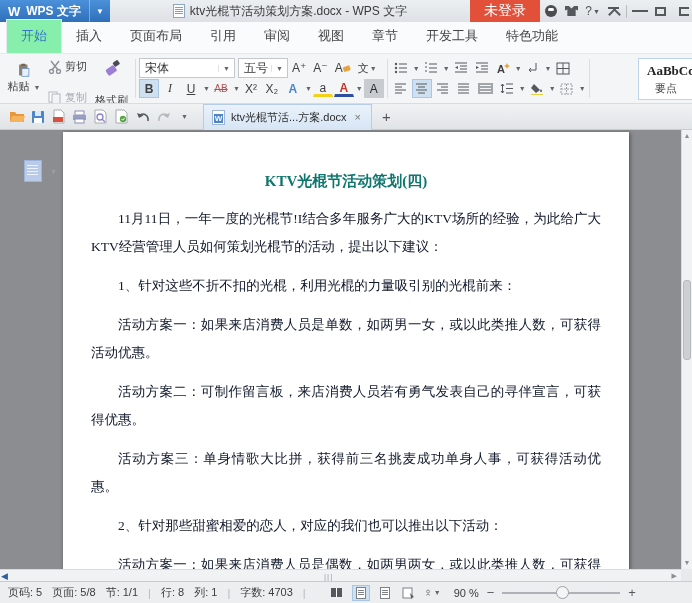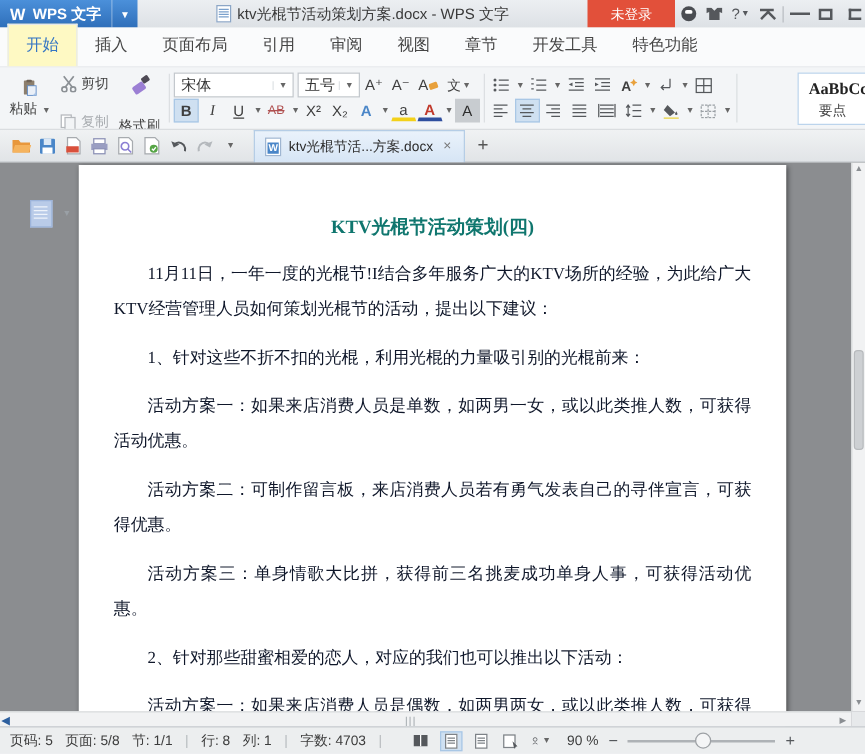--- a/index.html
+++ b/index.html
@@ -11,21 +11,21 @@
   .titlebar { position:absolute; top:0; left:0; width:692px; height:22px;
     background:linear-gradient(#eceff2,#dde1e5); display:flex; align-items:center; }
   .wps-btn { width:110px; height:22px; background:linear-gradient(#4b90da,#2f6fba);
     color:#fff; font-weight:bold; font-size:12px; display:flex; align-items:center; padding-left:8px; gap:6px; }
   .wps-logo { font-size:13px; font-weight:bold; }
   .wps-caret { margin-left:auto; padding:0 6px; border-left:1px solid rgba(255,255,255,.35); font-size:8px; height:100%; display:flex; align-items:center; }
   .tb-center { flex:1; display:flex; align-items:center; justify-content:center; gap:5px; color:#3a3a3a; font-size:12px; }
   .docicon { width:12px; height:14px; background:#fff; border:1px solid #8ca6c6; position:relative; }
   .docicon::after { content:""; position:absolute; left:1px; top:2px; width:8px; height:1px;
     box-shadow:0 2px 0 #7aa0cc, 0 4px 0 #7aa0cc, 0 6px 0 #7aa0cc; background:#7aa0cc; }
-  .login-btn { width:70px; height:22px; background:#e2503a; color:#fff; font-size:11px;
+  .login-btn { width:70px; height:22px; background:#e2503a; color:#fff; font-size:14px;
     display:flex; align-items:center; justify-content:center; }
   .tb-icons { display:flex; align-items:center; height:22px; }
   .tb-ic { width:21px; height:22px; display:flex; align-items:center; justify-content:center;
     color:#55585c; font-size:12px; }
   .shirt { width:13px; height:10px; background:#55585c;
     clip-path:polygon(0 0,30% 0,50% 25%,70% 0,100% 0,100% 45%,82% 35%,82% 100%,18% 100%,18% 35%,0 45%); }
   .circ { width:12px; height:12px; border-radius:50%; background:#4a4d52; position:relative; }
   .circ::after { content:""; position:absolute; left:3px; top:3px; width:6px; height:3px; border-radius:2px; background:#fff; }
   .helpcaret { font-size:7px; margin-left:1px; }
   .collapse-ic { width:11px; height:8px; border-top:2px solid #55585c; position:relative; }
@@ -33,21 +33,21 @@
     border-left:2px solid #55585c; border-top:2px solid #55585c; transform:rotate(45deg); }
   .tb-sep { width:1px; height:13px; background:#b9bdc2; margin:0 2px; }
   .win-min { width:16px; height:2px; background:#55585c; }
   .win-max { width:11px; height:9px; border:2px solid #55585c; }
   .win-close { width:10px; height:9px; border:2px solid #55585c; border-right:none; margin-right:-4px; }
 
   
   .tabsbar { position:absolute; top:22px; left:0; width:692px; height:32px; background:#fafbfc;
     display:flex; align-items:flex-end; padding-left:6px; border-bottom:1px solid #e6e9eb; }
   .rtab { padding:7px 14px 8px; font-size:13px; color:#454545; cursor:default; }
-  .rtab.active { background:#fef9c3; color:#3576c4; border:1px solid #e6e9eb; border-bottom:none; }
+  .rtab.active { background:#86efac; color:#3576c4; border:1px solid #e6e9eb; border-bottom:none; }
 
   
   .ribbon { position:absolute; top:54px; left:0; width:692px; height:50px; background:#f3f5f7;
     display:flex; align-items:stretch; padding:3px 0 3px 4px; border-bottom:1px solid #dadde0; overflow:hidden; }
   .rsep { width:1px; background:#dcdfe2; margin:2px 3px; }
   .rgroup { display:flex; }
   .bigbtn { width:40px; display:flex; flex-direction:column; align-items:center; justify-content:center; gap:2px; font-size:11px; color:#3f3f3f; }
   .col2 { display:flex; flex-direction:column; justify-content:space-between; padding:2px 0; font-size:11px;gap:16px; }
   .rowbtn { display:flex; align-items:center; gap:3px; height:20px; padding:0 4px; color:#3f3f3f; }
   .rowbtn.dim { color:#a7abaf; }

